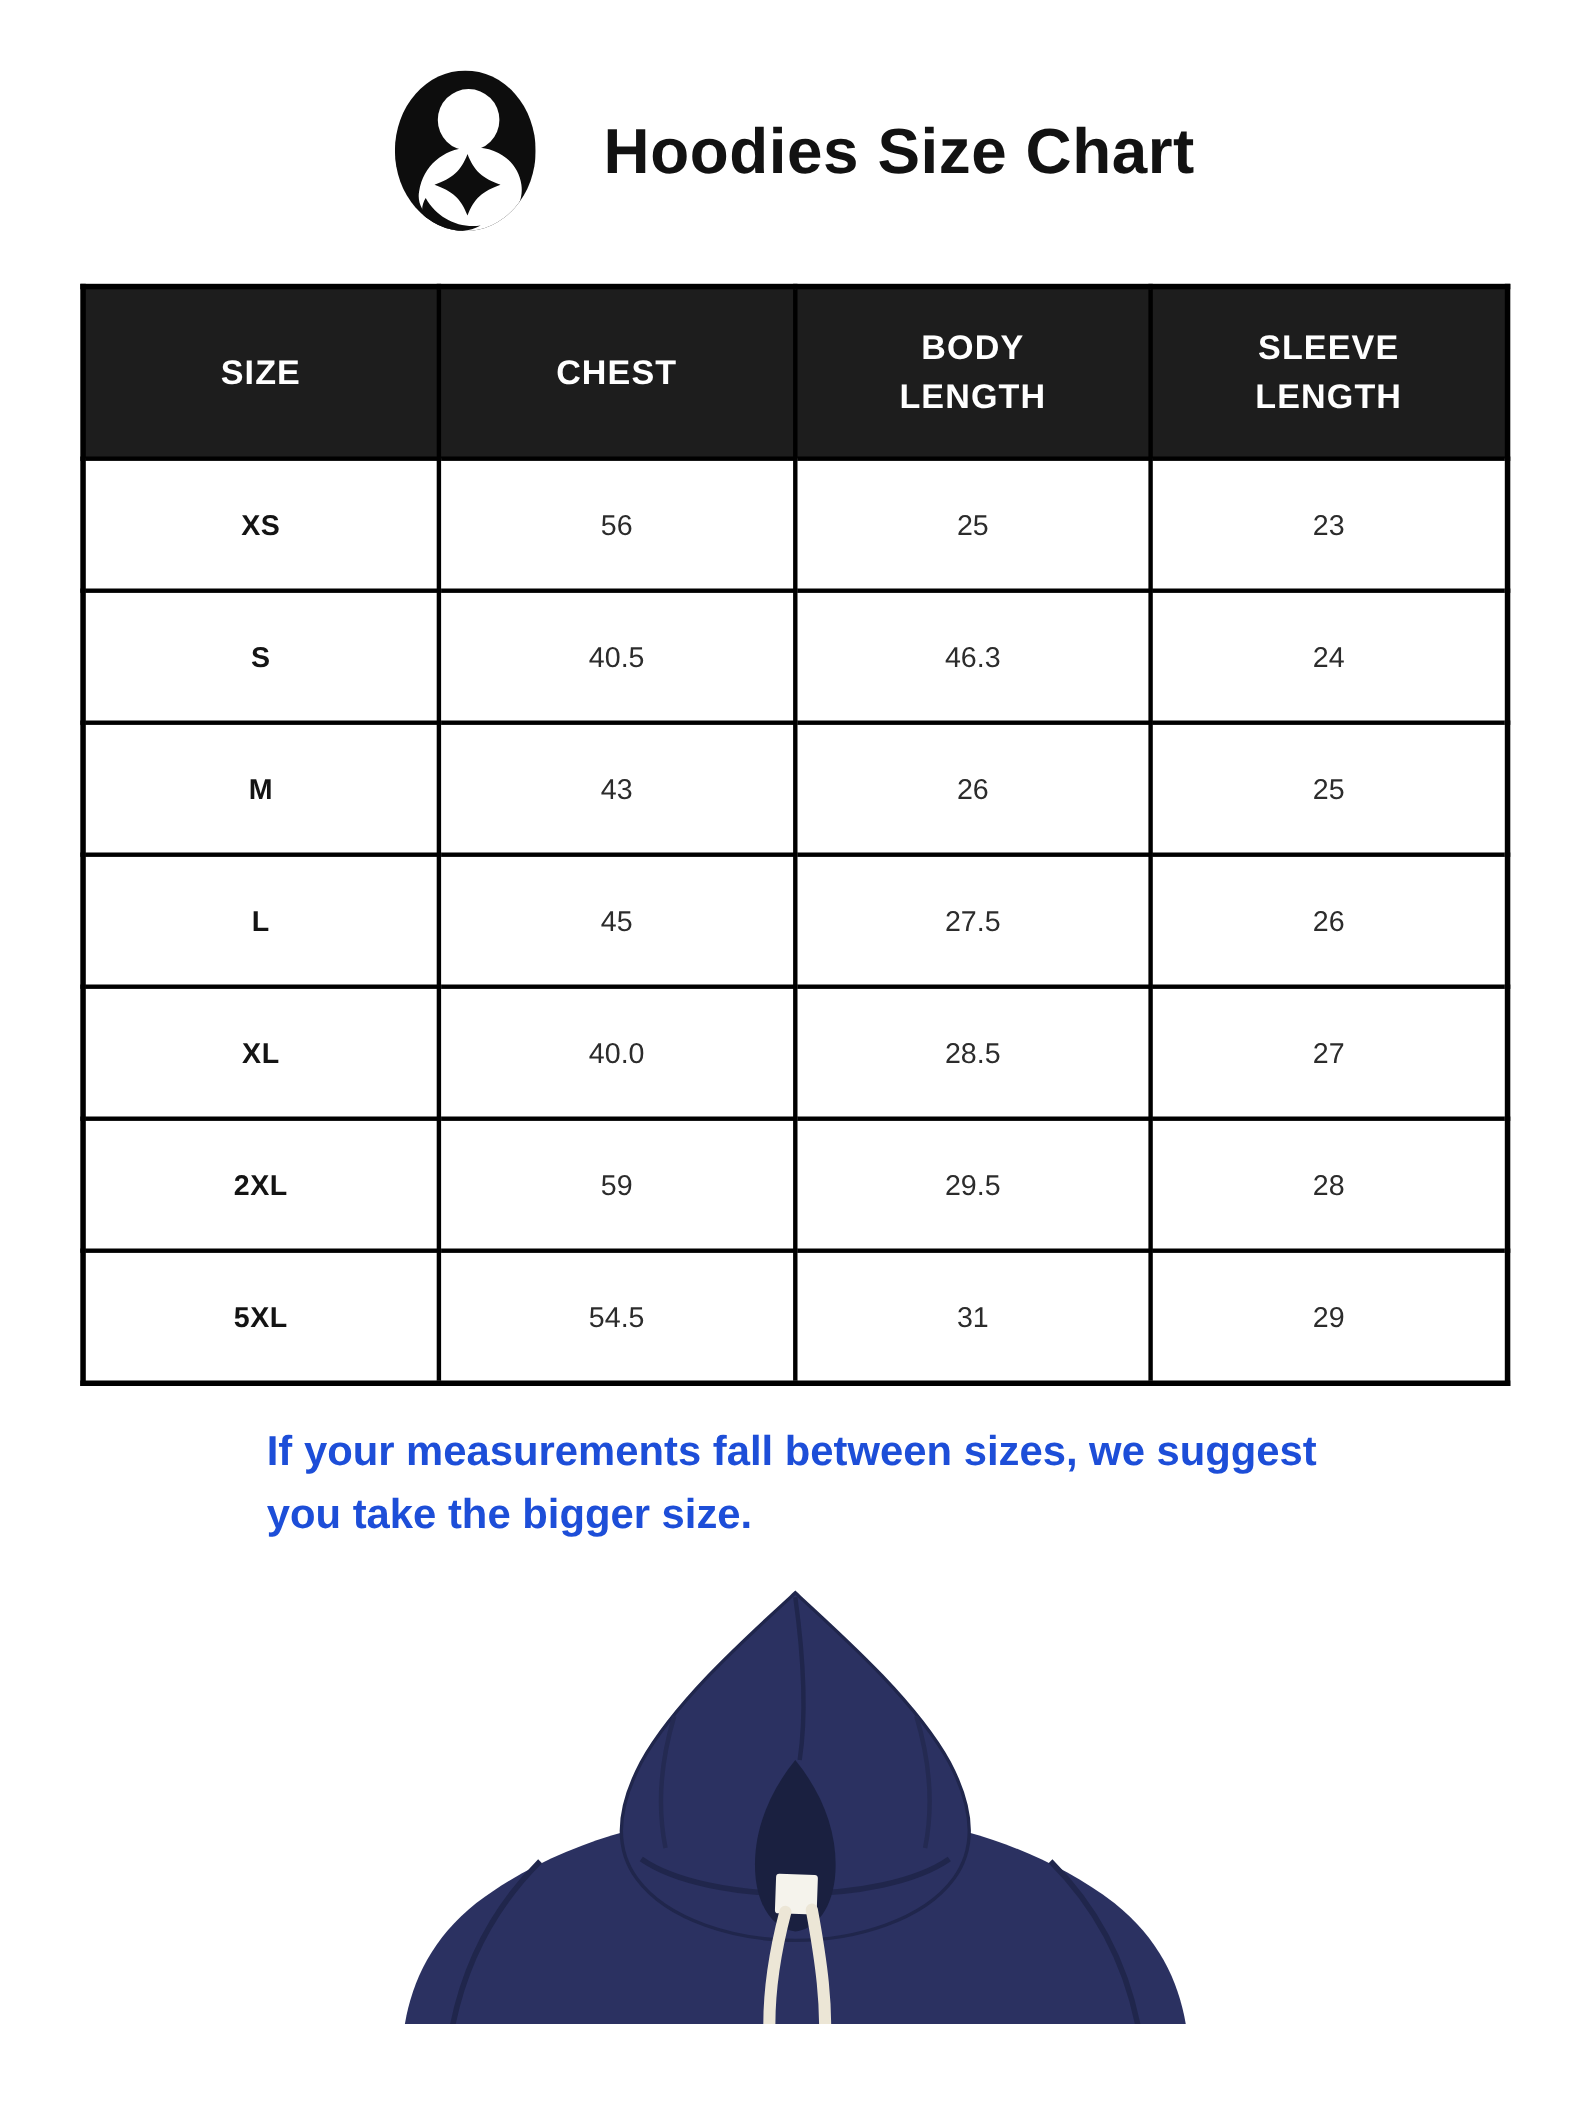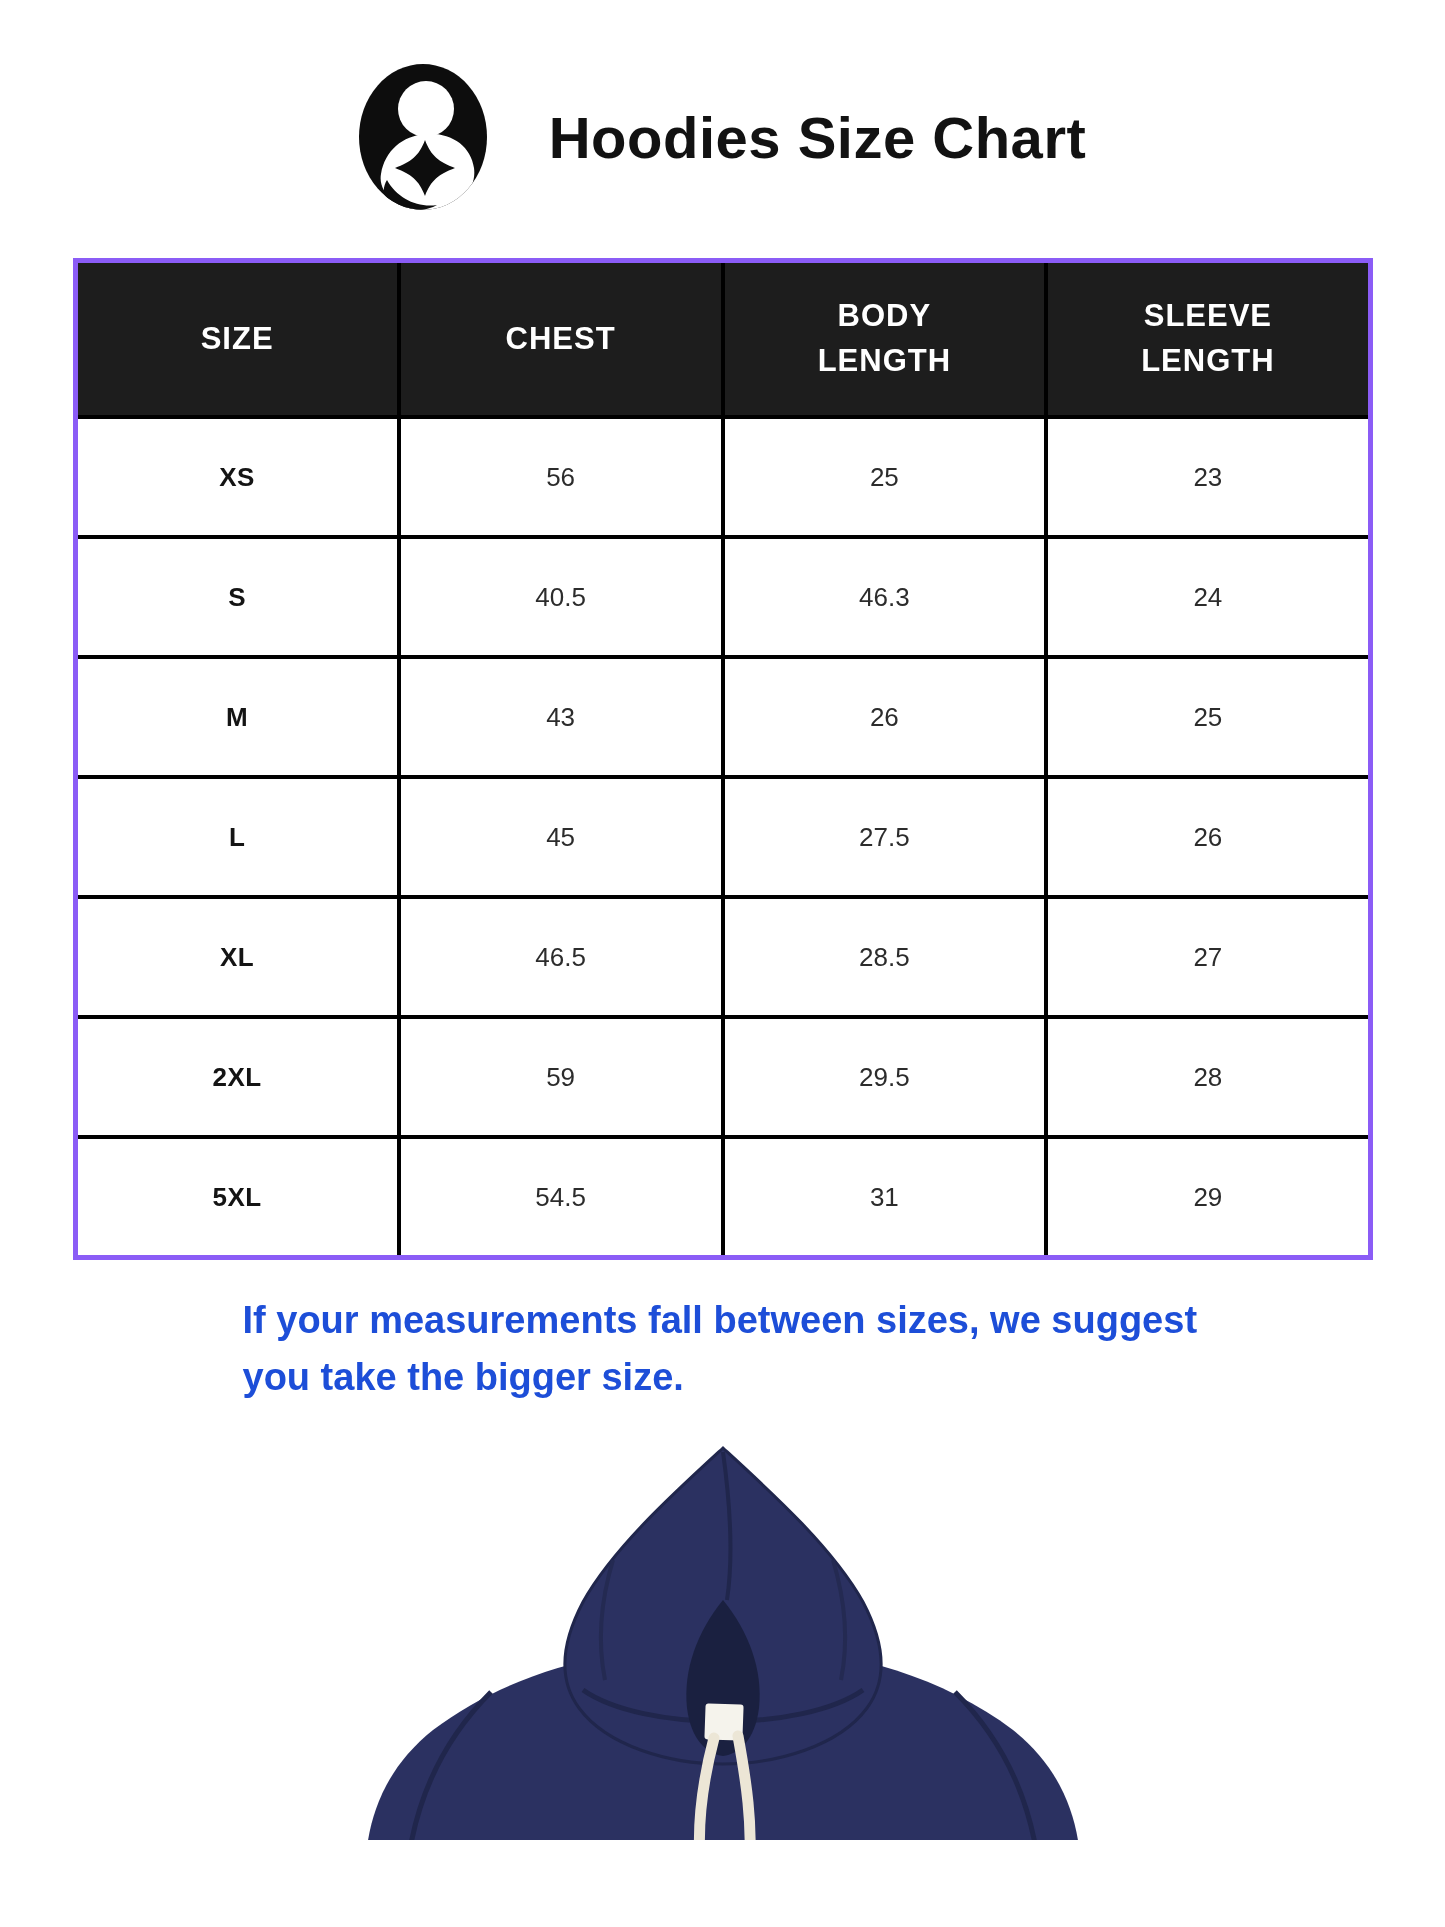--- a/index.html
+++ b/index.html
@@ -31,21 +31,21 @@
     white-space: nowrap;
   }
 
   
   .table-wrap { margin-top: 46px; }
   table.size-table {
     width: 1300px;
     margin: 16px auto;
     border-collapse: collapse;
     table-layout: fixed;
-    border: 5px solid #8b5cf6;
+    border: 5px solid #000000;
   }
   .size-table th, .size-table td {
     border: 4px solid #000;
     text-align: center;
     vertical-align: middle;
   }
   .size-table thead th {
     background: #1d1d1d;
     color: #ffffff;
     height: 150px;
@@ -148,21 +148,21 @@
 
           <tr>
             <td class="size-cell">L</td>
             <td>45</td>
             <td>27.5</td>
             <td>26</td>
           </tr>
 
           <tr>
             <td class="size-cell">XL</td>
-            <td>46.5</td>
+            <td>40.0</td>
             <td>28.5</td>
             <td>27</td>
           </tr>
 
           <tr>
             <td class="size-cell">2XL</td>
             <td>59</td>
             <td>29.5</td>
             <td>28</td>
           </tr>

